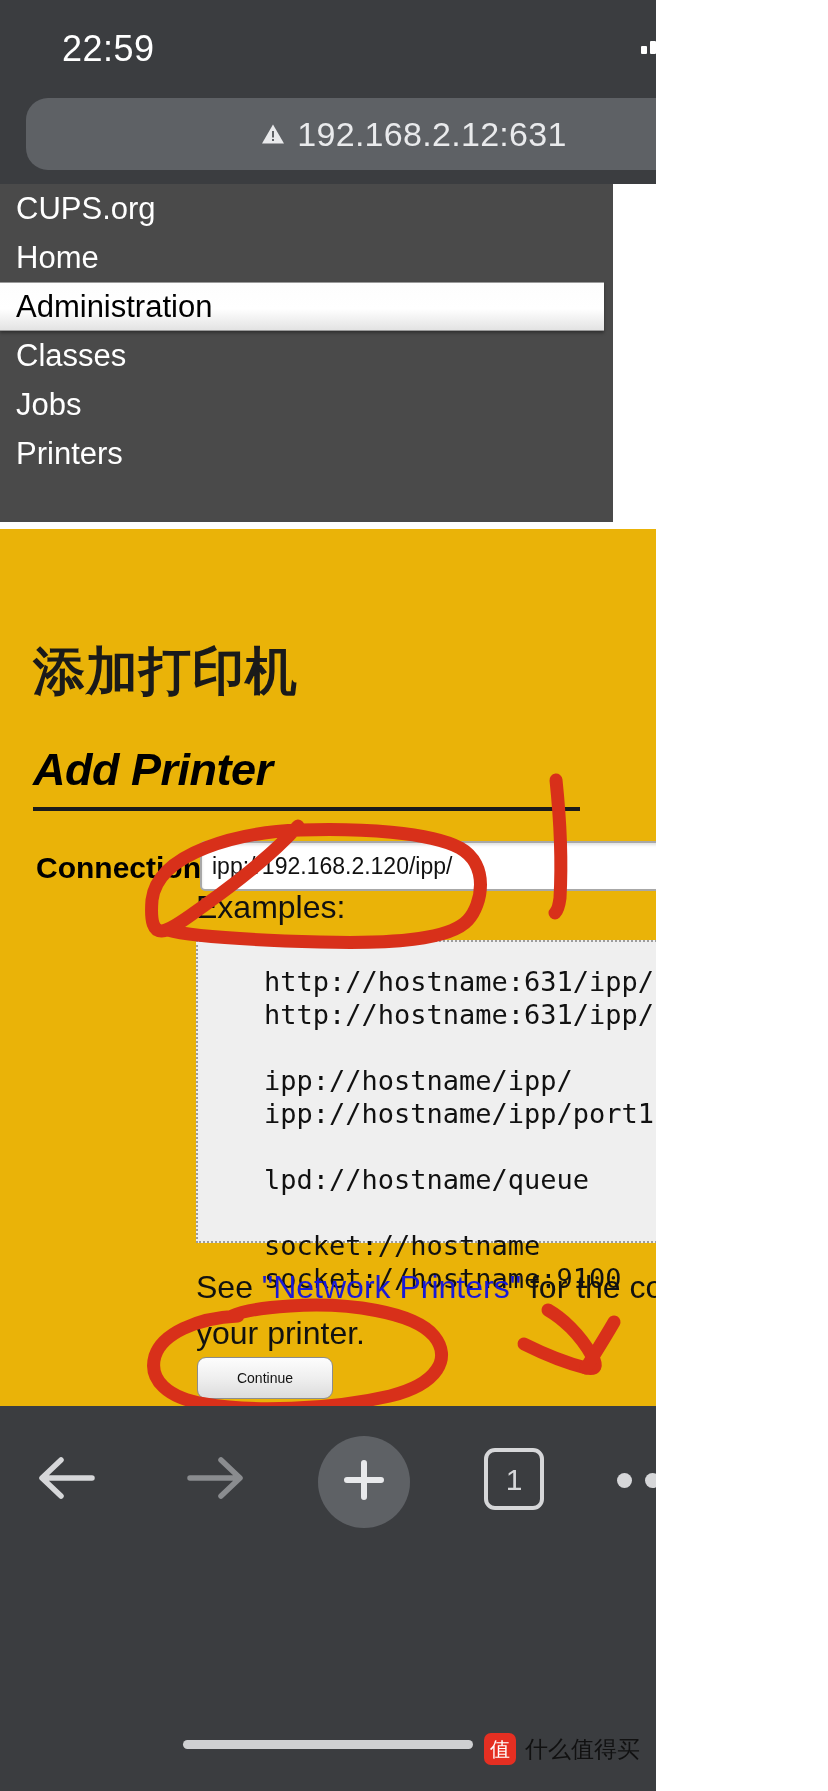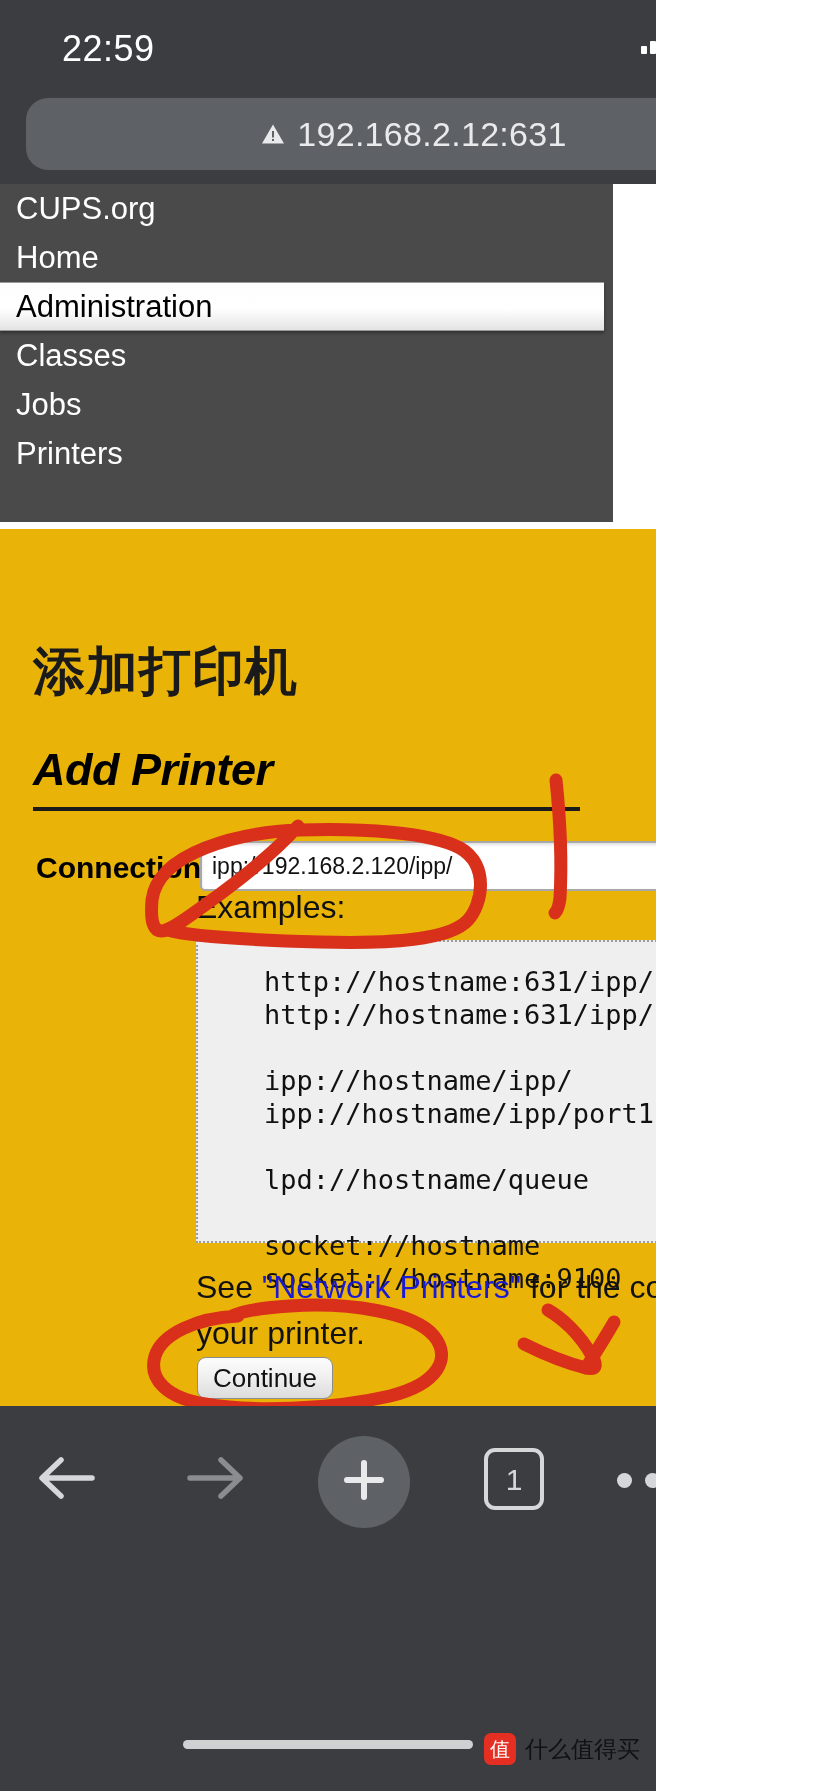--- a/index.html
+++ b/index.html
@@ -165,21 +165,21 @@
     white-space: nowrap;
   }
   #see-note .lnk { color: #1a1ad6; }
   #see-note .line2 { display: block; }
 
   #continue-btn {
     position: absolute; left: 197px; top: 828px;
     width: 136px; height: 42px;
     background: linear-gradient(to bottom, #fdfdfd 0%, #efefef 50%, #dcdcdc 100%);
     border: 1.5px solid #8c8c8c; border-radius: 9px;
-    font-size: 26px; color: #121212;
+    font-size: 14px; color: #121212;
     font-family: "Liberation Sans", sans-serif;
     cursor: pointer;
   }
 
   
   #annotations {
     position: absolute; left: 0; top: 0;
     width: 828px; height: 1791px;
     pointer-events: none;
   }

